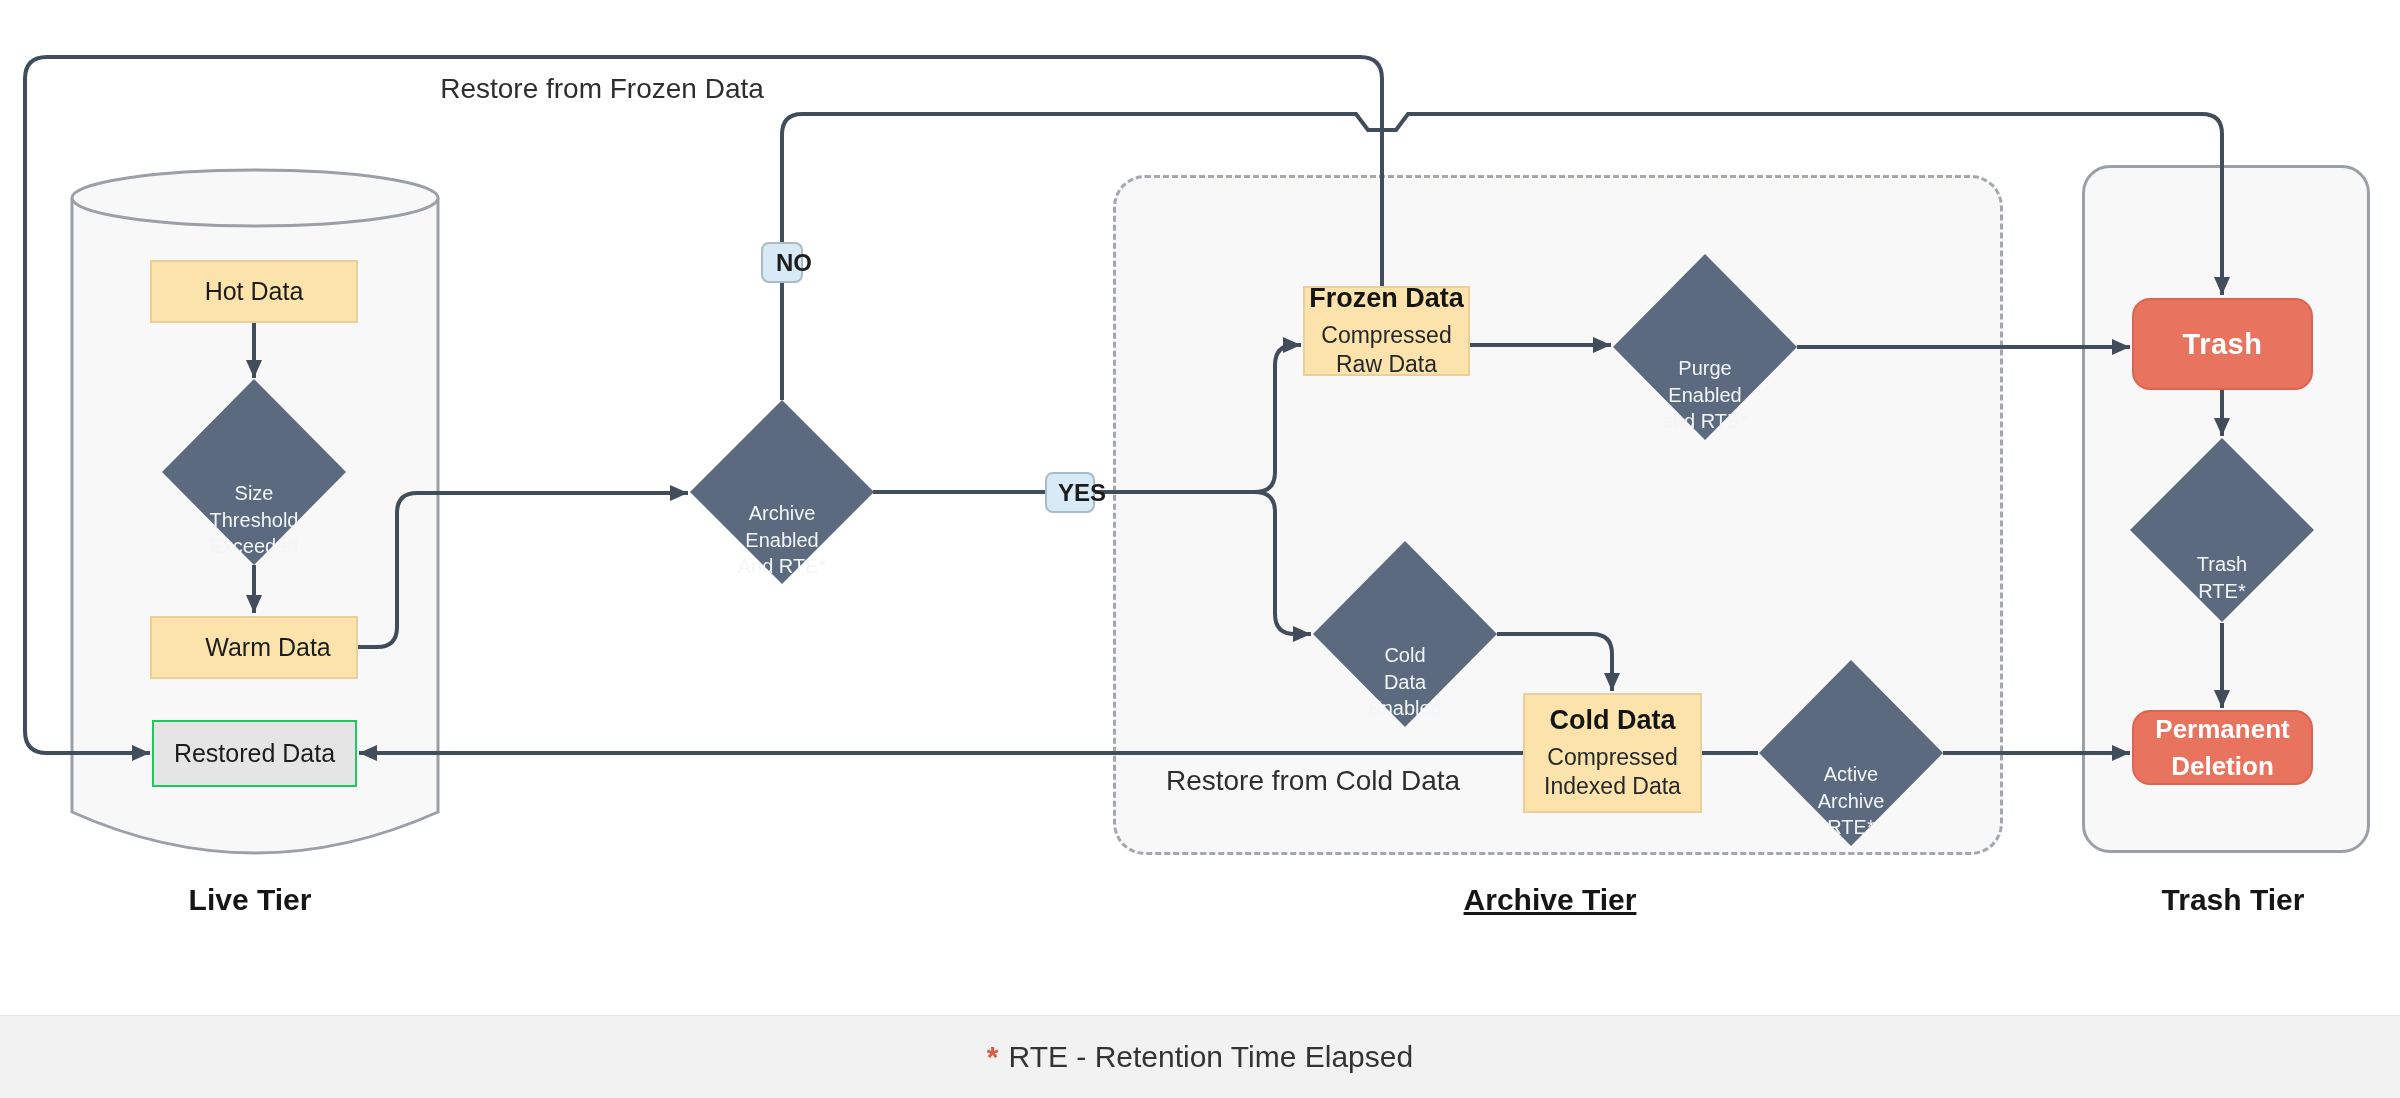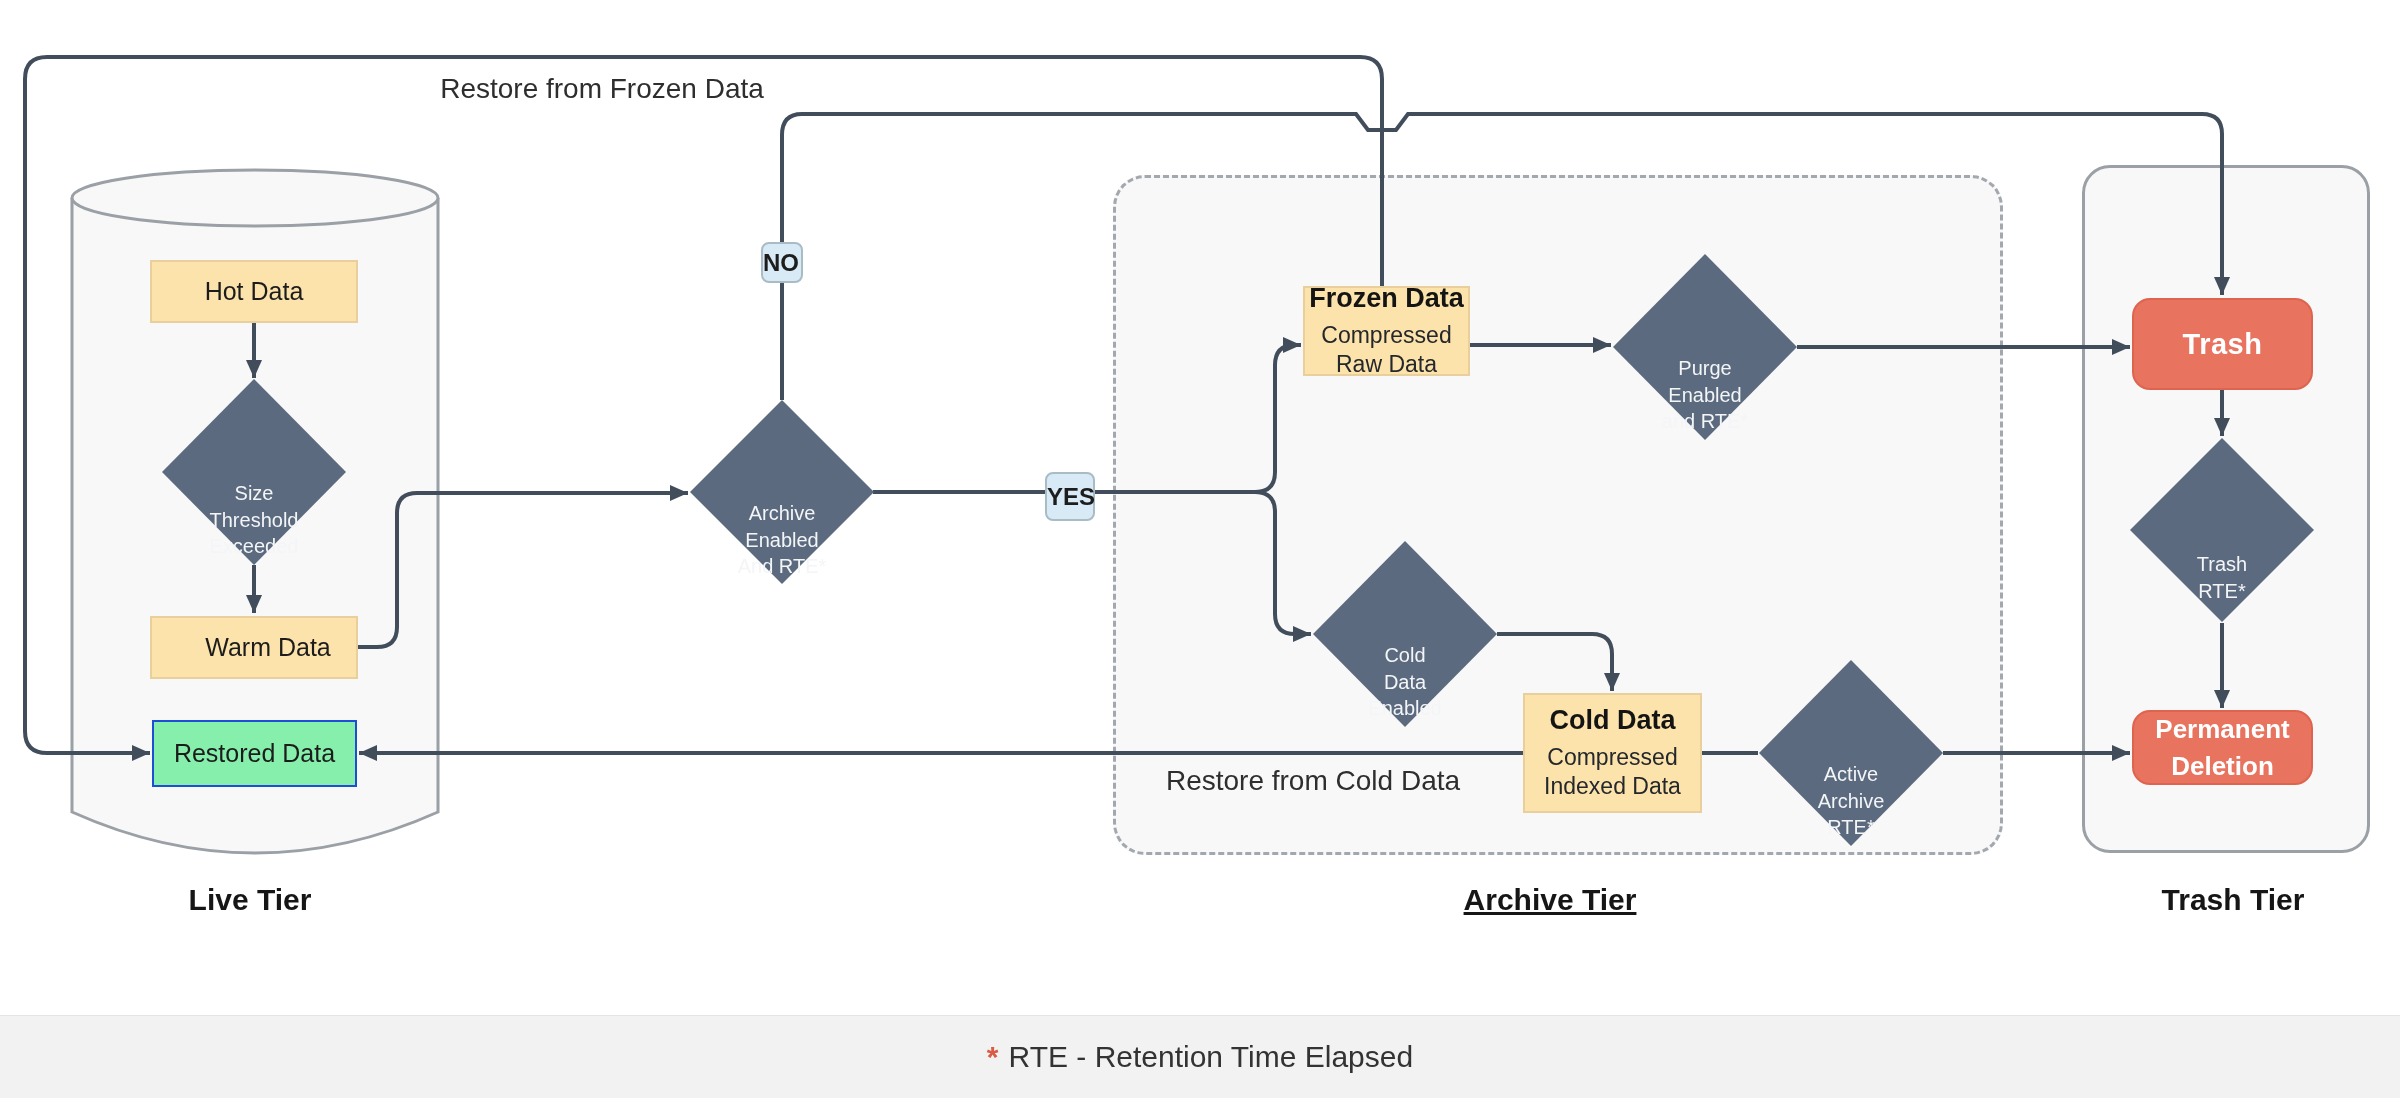--- a/index.html
+++ b/index.html
@@ -15,41 +15,41 @@
   .tier { position:absolute; background:#f8f8f8; }
   .tier-archive { border:3px dashed #a2a8ad; border-radius:32px; }
   .tier-trash   { border:3px solid  #9aa0a5; border-radius:28px; }
 
   
   .node {
     position:absolute; display:flex; flex-direction:column;
     align-items:center; justify-content:center; text-align:center;
   }
   .box-yellow { background:#fce3ab; border:2px solid #e9cf9b; }
-  .box-blue   { background:#86efac; border:2px solid #1d4ed8; }
+  .box-blue   { background:#e5e5e5; border:2px solid #22c55e; }
   .box-salmon { background:#e8735e; border:2px solid #df6450; border-radius:18px; }
   .node-label  { font-size:25px; color:#1c1c1c; }
   .node-title  { font-size:27px; font-weight:700; color:#141414; margin-bottom:7px; }
   .node-sub    { font-size:23px; color:#24272b; line-height:1.28; white-space:pre-line; }
   .salmon-label { font-size:29px; font-weight:700; color:#ffffff; letter-spacing:0.5px; }
   .salmon-label-2 { font-size:26px; font-weight:600; color:#ffffff; line-height:1.4; white-space:pre-line; }
 
   
   .diamond-label {
     position:absolute; transform:translate(-50%,-50%); width:170px;
     text-align:center; font-size:20px; color:#f3f5f7; line-height:1.33;
     white-space:pre-line;
     margin-top:48px;
   }
 
   
   .badge {
-    position:absolute; display:flex; align-items:center; 
+    position:absolute; display:flex; align-items:center; justify-content:center;
     background:#d8eaf6; border:2px solid #a9bcc6; border-radius:8px;
-    font-size:24px; font-weight:600; color:#1d1d1d;
+    font-size:24px; font-weight:600; color:#1d1d1d;padding-left:24px;
   }
 
   
   .float-label {
     position:absolute; transform:translate(-50%,-50%); white-space:nowrap;
     font-size:28px; color:#2e2e2e;
   }
   .tier-label {
     position:absolute; transform:translate(-50%,-50%); white-space:nowrap;
     font-size:30px; font-weight:700; color:#161616;
@@ -144,21 +144,21 @@
     <span class="node-label">Restored Data</span>
   </div>
 
   <div class="diamond-label" style="left:782px; top:492px;">Archive
 Enabled
 And RTE*</div>
 
   <div class="badge" style="left:761px; top:242px; width:42px; height:41px;">
     <span>NO</span>
   </div>
-  <div class="badge" style="left:1045px; top:472px; width:50px; height:49px;">
+  <div class="badge" style="left:1045px; top:472px; width:50px; height:41px;">
     <span>YES</span>
   </div>
 
   <div class="node box-yellow" style="left:1303px; top:286px; width:167px; height:90px;">
     <span class="node-title">Frozen Data</span>
     <span class="node-sub">Compressed
 Raw Data</span>
   </div>
 
   <div class="diamond-label" style="left:1705px; top:347px;">Purge

